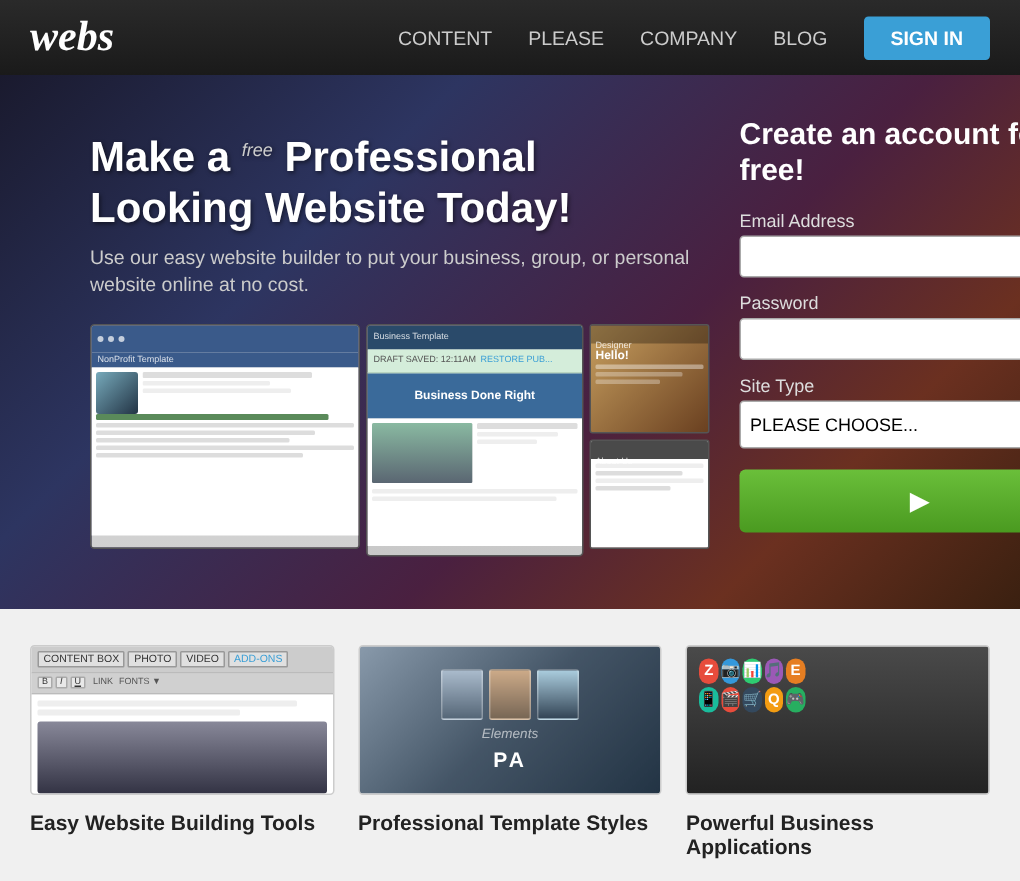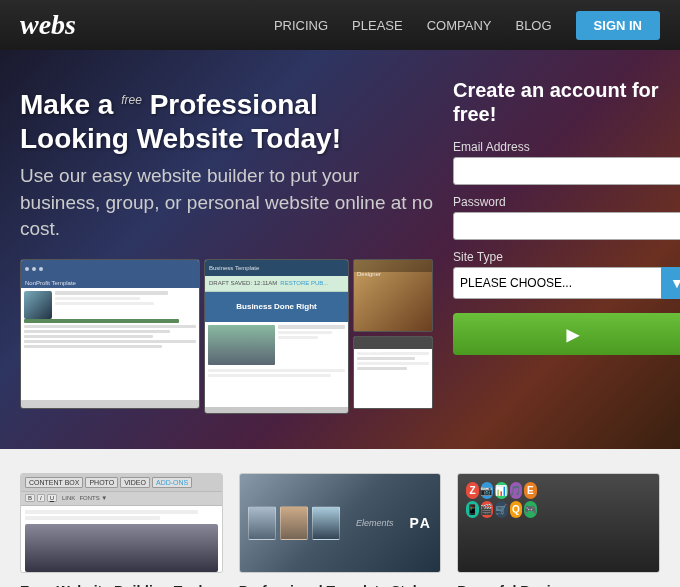--- a/index.html
+++ b/index.html
@@ -50,39 +50,40 @@
       display: flex;
       align-items: flex-start;
       gap: 20px;
       min-height: 280px;
       position: relative;
       overflow: hidden;
     }
     .hero-left {
       flex: 1;
       padding-top: 10px;
+      margin-left: 40px;
     }
     .hero-title {
       color: #fff;
       font-size: 28px;
       font-weight: bold;
       line-height: 1.2;
       text-shadow: 1px 1px 3px rgba(0,0,0,0.5);
     }
     .hero-title .free-badge {
       font-size: 12px;
       font-weight: normal;
       font-style: italic;
       color: #ccc;
       vertical-align: super;
       line-height: 0;
     }
     .hero-subtitle {
       color: #ccc;
-      font-size: 19px;
+      font-size: 13px;
       margin-top: 8px;
       line-height: 1.4;
     }
     .hero-screenshots {
       display: flex;
       gap: 4px;
       margin-top: 16px;
       height: 160px;
       align-items: flex-start;
     }
@@ -257,21 +258,21 @@
       font-size: 6px;
       color: #555;
     }
   </style>
 </head>
 <body>
 
 <header class="header">
   <div class="logo">webs</div>
   <nav class="nav">
-    <a class="nav-item">PRICING</a>
+    <a class="nav-item">CONTENT</a>
     <a class="nav-item">PLEASE</a>
     <a class="nav-item">COMPANY</a>
     <a class="nav-item">BLOG</a>
     <button class="signin-btn">SIGN IN</button>
   </nav>
 </header>
 
 <section class="hero">
   <div class="hero-left">
     <h1 class="hero-title">
@@ -340,20 +341,26 @@
           </div>
         </div>
       </div>
 
       <div class="screenshot-right">
 
         <div style="width:80px;height:73px;background:linear-gradient(135deg,#c8a060,#6a4020);border:1px solid #555;border-radius:2px;overflow:hidden;">
           <div style="background:rgba(0,0,0,0.3);height:12px;padding:2px 3px;">
             <span style="font-size:6px;color:#fff;opacity:0.8;">Designer</span>
           </div>
+          <div style="padding:3px;">
+            <div style="font-size:8px;color:#fff;font-weight:bold;margin-bottom:2px;">Hello!</div>
+            <div style="height:3px;background:rgba(255,255,255,0.4);margin-bottom:2px;border-radius:1px;"></div>
+            <div style="height:3px;background:rgba(255,255,255,0.3);margin-bottom:2px;border-radius:1px;width:80%;"></div>
+            <div style="height:3px;background:rgba(255,255,255,0.3);margin-bottom:2px;border-radius:1px;width:60%;"></div>
+          </div>
         </div>
 
         <div style="width:80px;height:73px;background:linear-gradient(to bottom,#ddd,#bbb);border:1px solid #555;border-radius:2px;overflow:hidden;">
           <div style="background:#4a4a4a;height:12px;padding:2px 3px;">
             <span style="font-size:6px;color:#fff;opacity:0.8;">About Us</span>
           </div>
           <div style="padding:3px;background:#fff;height:calc(100% - 12px);">
             <div style="height:3px;background:#eee;margin-bottom:2px;border-radius:1px;"></div>
             <div style="height:3px;background:#ddd;margin-bottom:2px;border-radius:1px;width:80%;"></div>
             <div style="height:3px;background:#eee;margin-bottom:2px;border-radius:1px;"></div>
@@ -410,21 +417,21 @@
           <div style="width:100%;height:48px;background:linear-gradient(to bottom,#889,#334);border-radius:2px;margin-top:4px;"></div>
         </div>
       </div>
       <h3 class="feature-name">
         <span>Easy Website Building Tools</span>
       </h3>
 
     </div>
 
     <div class="feature-col">
-      <div class="feature-img feat-img-2" style="background:linear-gradient(135deg,#89a 0%,#456 50%,#234 100%);display:flex;align-items:center;justify-content:center;gap:16px;">
+      <div class="feature-img feat-img-2" style="background:linear-gradient(135deg,#89a 0%,#456 50%,#234 100%);display:flex;align-items:center;justify-content:center;flex-direction:column;gap:4px;">
         <div style="display:flex;gap:4px;">
           <div style="width:28px;height:34px;background:linear-gradient(to bottom,#abc,#567);border-radius:2px;border:1px solid rgba(255,255,255,0.3);"></div>
           <div style="width:28px;height:34px;background:linear-gradient(to bottom,#ca8,#765);border-radius:2px;border:1px solid rgba(255,255,255,0.3);"></div>
           <div style="width:28px;height:34px;background:linear-gradient(to bottom,#acd,#345);border-radius:2px;border:1px solid rgba(255,255,255,0.3);"></div>
         </div>
         <div style="font-size:9px;color:#fff;opacity:0.6;font-style:italic;">Elements</div>
         <div style="font-size:14px;color:#fff;font-weight:bold;letter-spacing:2px;">PA</div>
       </div>
       <h3 class="feature-name">Professional Template Styles</h3>
 

